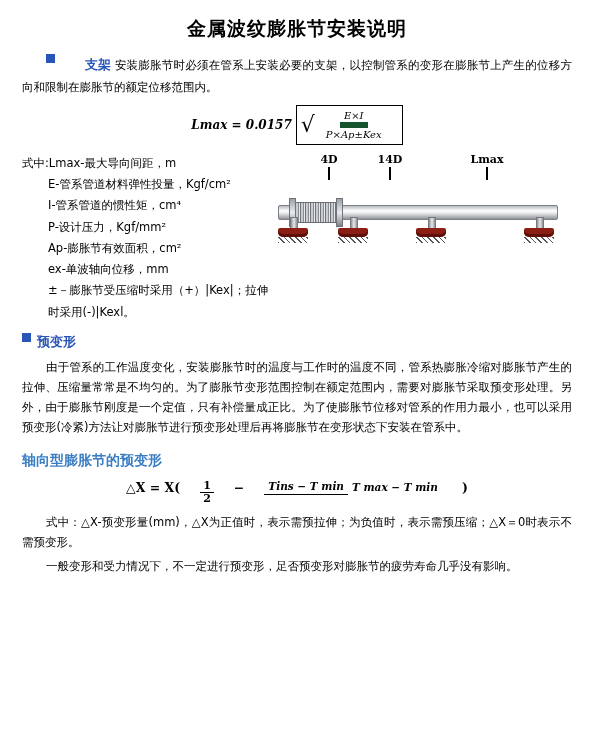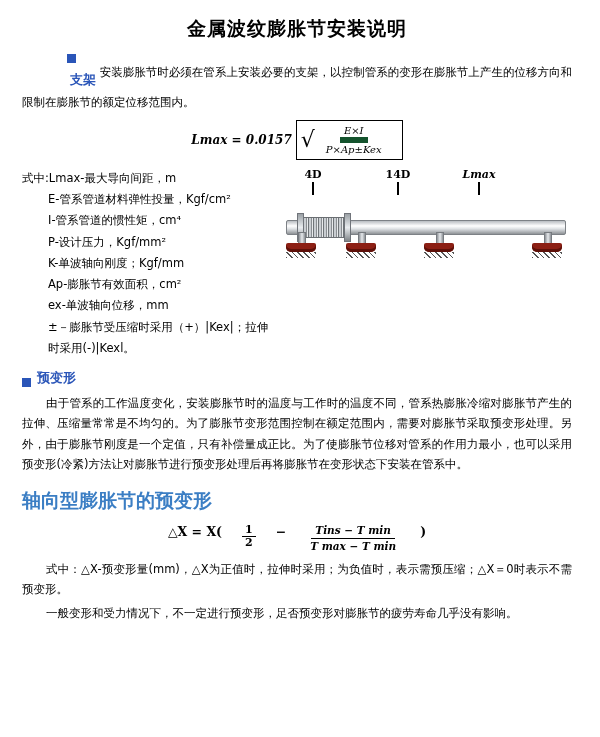--- a/index.html
+++ b/index.html
@@ -25,56 +25,55 @@
   .doc-title {
     text-align: center;
     font-size: 19px;
     font-weight: bold;
     letter-spacing: 1px;
     margin: 6px 0 12px 0;
     font-family: "DejaVu Sans", "Liberation Sans", sans-serif;
   }
   .section-head {
     display: flex;
-    align-items: flex-end;
+    align-items: flex-start;
     gap: 6px;
     margin: 10px 0 6px 0;
   }
   .blue-square {
     width: 9px;
     height: 9px;
     background: #2a55b8;
     display: inline-block;
     flex: 0 0 auto;
   }
   .section-label {
     color: #2a55b8;
     font-weight: bold;
     font-size: 13px;
   }
   .inline-head {
     display: inline-flex;
-    align-items: center;
+    align-items: flex-start;
     gap: 6px;
     vertical-align: middle;
-    flex-direction: column;
   }
   p.body {
     margin: 4px 0;
     line-height: 1.75;
     font-size: 11.5px;
     text-align: justify;
   }
   .indent {
     text-indent: 24px;
   }
   .subhead {
     color: #3b7ec4;
     font-weight: bold;
-    font-size: 19px;
+    font-size: 14px;
     margin: 14px 0 6px 0;
   }
   .formula-box {
     text-align: center;
     margin: 8px 0 4px 0;
   }
   .formula-inline {
     display: inline-flex;
     align-items: center;
     gap: 4px;
@@ -120,21 +119,20 @@
   .varlist li {
     line-height: 1.85;
     font-size: 11.5px;
   }
   .var-indent {
     padding-left: 26px;
   }
   .two-col {
     display: flex;
     align-items: flex-start;
-    gap: 8px;
   }
   .left-col {
     width: 250px;
     flex: 0 0 auto;
   }
   .right-col {
     flex: 1 1 auto;
     padding-top: 4px;
   }
   
@@ -264,21 +262,21 @@
     display: inline-flex;
     flex-direction: column;
     align-items: center;
     font-size: 11px;
     line-height: 1.15;
   }
   .halffrac .n { border-bottom: 1px solid #000; padding: 0 3px; }
   .halffrac .d { padding: 0 3px; }
   .bigfrac {
     display: inline-flex;
-    flex-direction: column;
+    flex-direction: row;
     align-items: center;
     font-size: 10.5px;
     font-style: italic;
     line-height: 1.25;
   }
   .bigfrac .n { border-bottom: 1px solid #000; padding: 0 4px 1px 4px; }
   .bigfrac .d { padding: 1px 4px 0 4px; }
 </style>
 </head>
 <body>
@@ -309,39 +307,38 @@
     </span>
   </div>
 
   <div class="two-col">
     <div class="left-col">
       <ul class="varlist">
         <li>式中:Lmax-最大导向间距，m</li>
         <li class="var-indent">E-管系管道材料弹性投量，Kgf/cm²</li>
         <li class="var-indent">I-管系管道的惯性矩，cm⁴</li>
         <li class="var-indent">P-设计压力，Kgf/mm²</li>
-        <li class="var-indent">K-单波轴向刚度；Kgf/mm</li>
         <li class="var-indent">Ap-膨胀节有效面积，cm²</li>
         <li class="var-indent">ex-单波轴向位移，mm</li>
         <li class="var-indent">±－膨胀节受压缩时采用（+）|Kex|；拉伸时采用(-)|Kexl。</li>
       </ul>
     </div>
 
     <div class="right-col">
       <div class="diagram">
         <div class="dim-row">
-          <div class="dim" style="left:4px; width:58px;">
+          <div class="dim" style="left:28px; width:58px;">
             <span class="lbl">4D</span>
             <span class="line"></span>
           </div>
           <div class="dim" style="left:80px; width:76px;">
             <span class="lbl">14D</span>
             <span class="line"></span>
           </div>
-          <div class="dim" style="left:144px; width:110px;font-style:italic;">
+          <div class="dim" style="left:160px; width:110px;">
             <span class="lbl">Lmax</span>
             <span class="line"></span>
           </div>
         </div>
         <div class="pipe-area">
           <div class="pipe"></div>
           <div class="bellows"></div>
           <div class="flange" style="left:17px;"></div>
           <div class="flange" style="left:64px;"></div>
           <div class="support" style="left:6px;">
@@ -387,18 +384,18 @@
       </span>
       <span>−</span>
       <span class="bigfrac">
         <span class="n">Tins − T min</span>
         <span class="d">T max − T min</span>
       </span>
       <span>)</span>
     </span>
   </div>
 
-  <p class="body indent">式中：△X-预变形量(mm)，△X为正值时，拉伸时采用；为负值时，表示需预压缩；△X＝0时表示不需预变形。</p>
+  <p class="body indent">式中：△X-预变形量(mm)，△X为正值时，表示需预拉伸；为负值时，表示需预压缩；△X＝0时表示不需预变形。</p>
 
 
   <p class="body indent">一般变形和受力情况下，不一定进行预变形，足否预变形对膨胀节的疲劳寿命几乎没有影响。</p>
 
 </div>
 
 </body></html>

